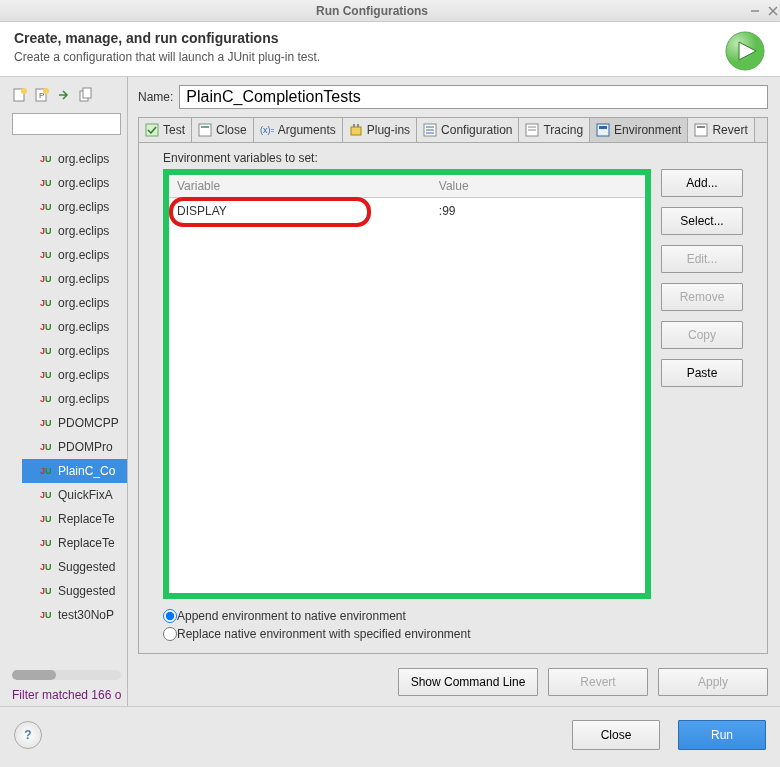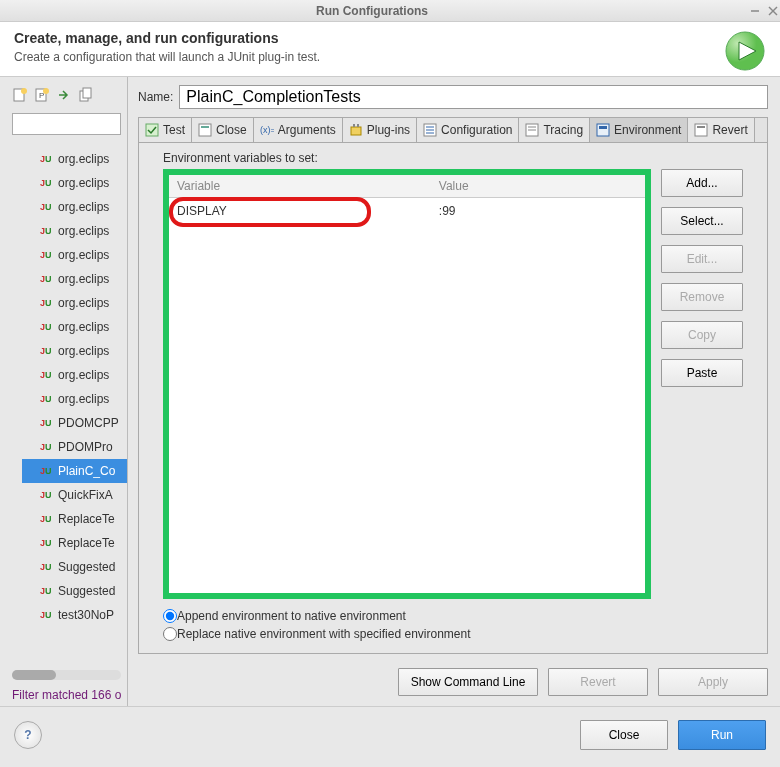--- a/index.html
+++ b/index.html
@@ -74,21 +74,21 @@
 
 
 .right-bottom { display: flex; justify-content: flex-end; gap: 10px; padding: 14px 0 10px 0; }
 .right-bottom .btn { width: 140px; }
 
 
 .footer { height: 56px; border-top: 1px solid #ccc; background: #e8e8e8; display: flex; align-items: center; padding: 0 14px; }
 .help-btn { width: 28px; height: 28px; border-radius: 14px; border: 1px solid #aaa; background: radial-gradient(#fff,#ddd); display: flex; align-items: center; justify-content: center; color: #5577aa; font-weight: bold; }
 .footer-spacer { flex: 1; }
 .footer .btn { width: 88px; height: 30px; }
-.btn.primary { background: linear-gradient(#4ea0ef,#3b8ee0); color: #fff; border: 1px solid #2b6db0; }
+.btn.primary { background: linear-gradient(#4ea0ef,#3b8ee0); color: #fff; border: 1px solid #2b6db0; margin-left: 8px; }
 
 svg { display: block; }
 </style>
 </head>
 <body>
 
 <div class="titlebar">
   <span class="titlebar-title">Run Configurations</span>
   <span class="titlebar-btn">
     <svg width="10" height="10">

